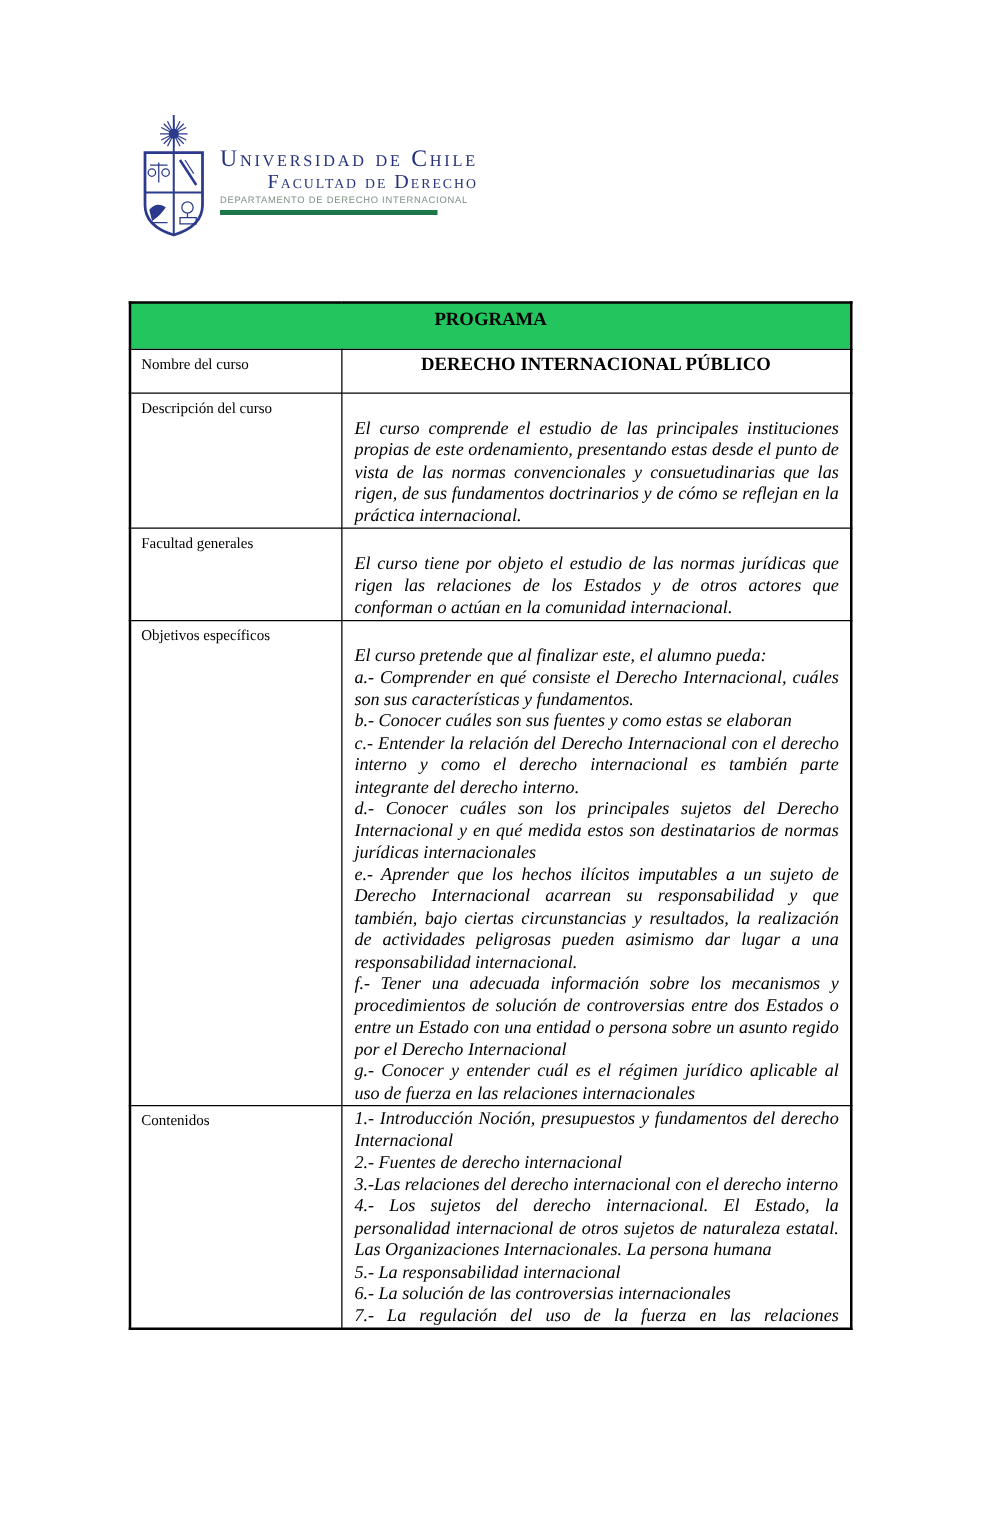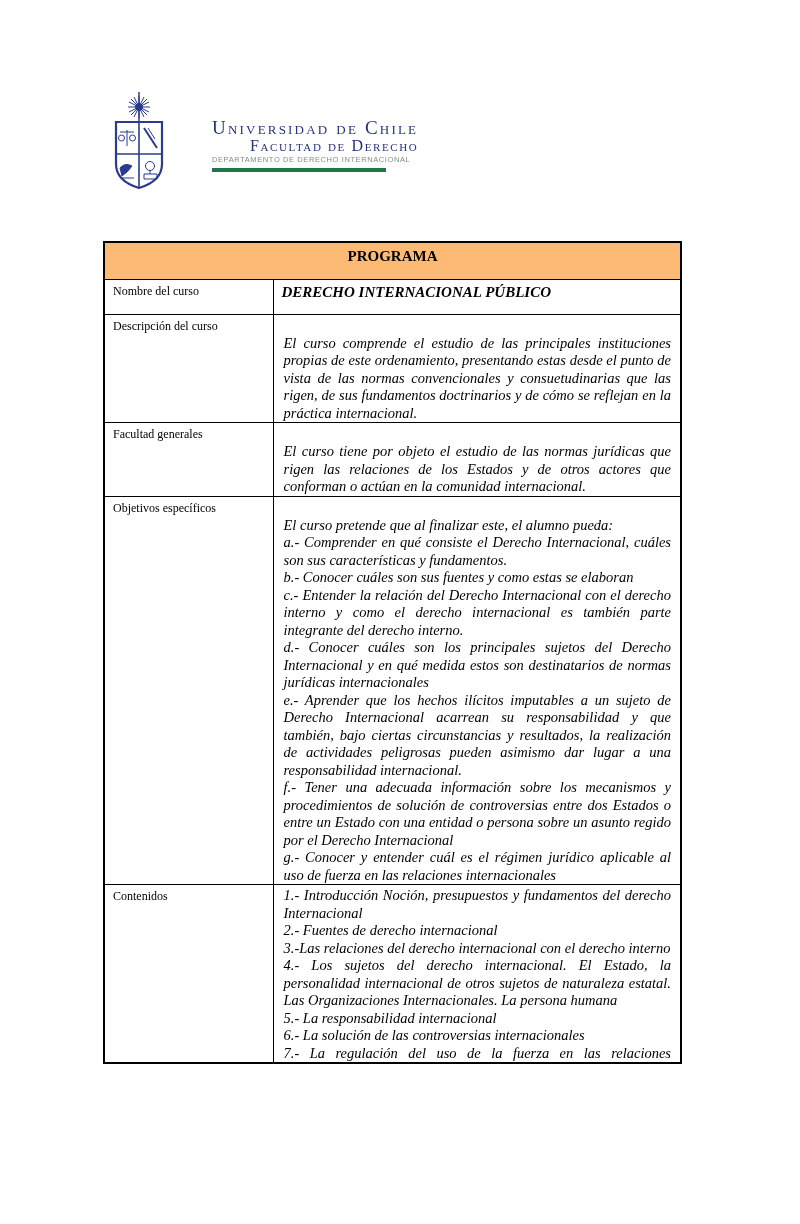--- a/index.html
+++ b/index.html
@@ -6,21 +6,21 @@
   body {
     width: 800px; height: 1224px;
     background: #ffffff;
     font-family: "Liberation Serif", serif;
     color: #000;
     position: relative;
     overflow: hidden;
   }
 
   
-  .letterhead { position: absolute; left: 108px; top: 92px; display: flex; gap: 36px; }
+  .letterhead { position: absolute; left: 108px; top: 92px; display: flex; }
   .shield-wrap { width: 62px; height: 98px; flex: 0 0 auto; }
   .lh-text { margin-left: 6px; padding-top: 26px; }
   .lh-university {
     font-family: "Liberation Serif", serif;
     font-variant: small-caps;
     letter-spacing: 2.2px;
     font-size: 19px; line-height: 19px;
     color: #26337b;
   }
   .lh-faculty {
@@ -54,33 +54,33 @@
   .program td {
     border: 1px solid #000;
     vertical-align: top;
     box-sizing: border-box;
     padding: 2px 8px;
   }
   col.c1 { width: 169px; }
   col.c2 { width: 408px; }
 
   .title-cell {
-    background: #fdba74;
+    background: #22c55e;
     text-align: center;
     font-weight: bold;
     font-size: 15px;
     height: 37px;
     padding-top: 5px !important;
   }
   .label-cell {
     font-size: 12px;
     padding: 4px 4px 2px 8px !important;
   }
   .value-cell {
-    font-style: italic;
+    text-align: center;
     font-size: 15px;
   }
   .v-top    { vertical-align: top;    padding-top: 4px !important; }
   .v-bottom { vertical-align: bottom; padding-bottom: 4px !important; }
   .bold { font-weight: bold; }
 
   .r-nombre td     { height: 35px; }
   .r-naturaleza td { height: 36px; }
   .r-equipo td     { height: 36px; }
   .r-descripcion td { height: 104px; }

